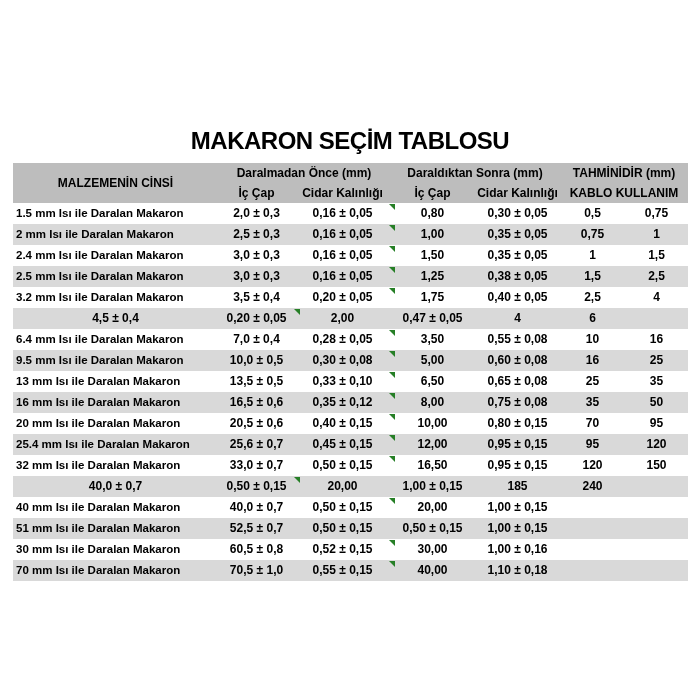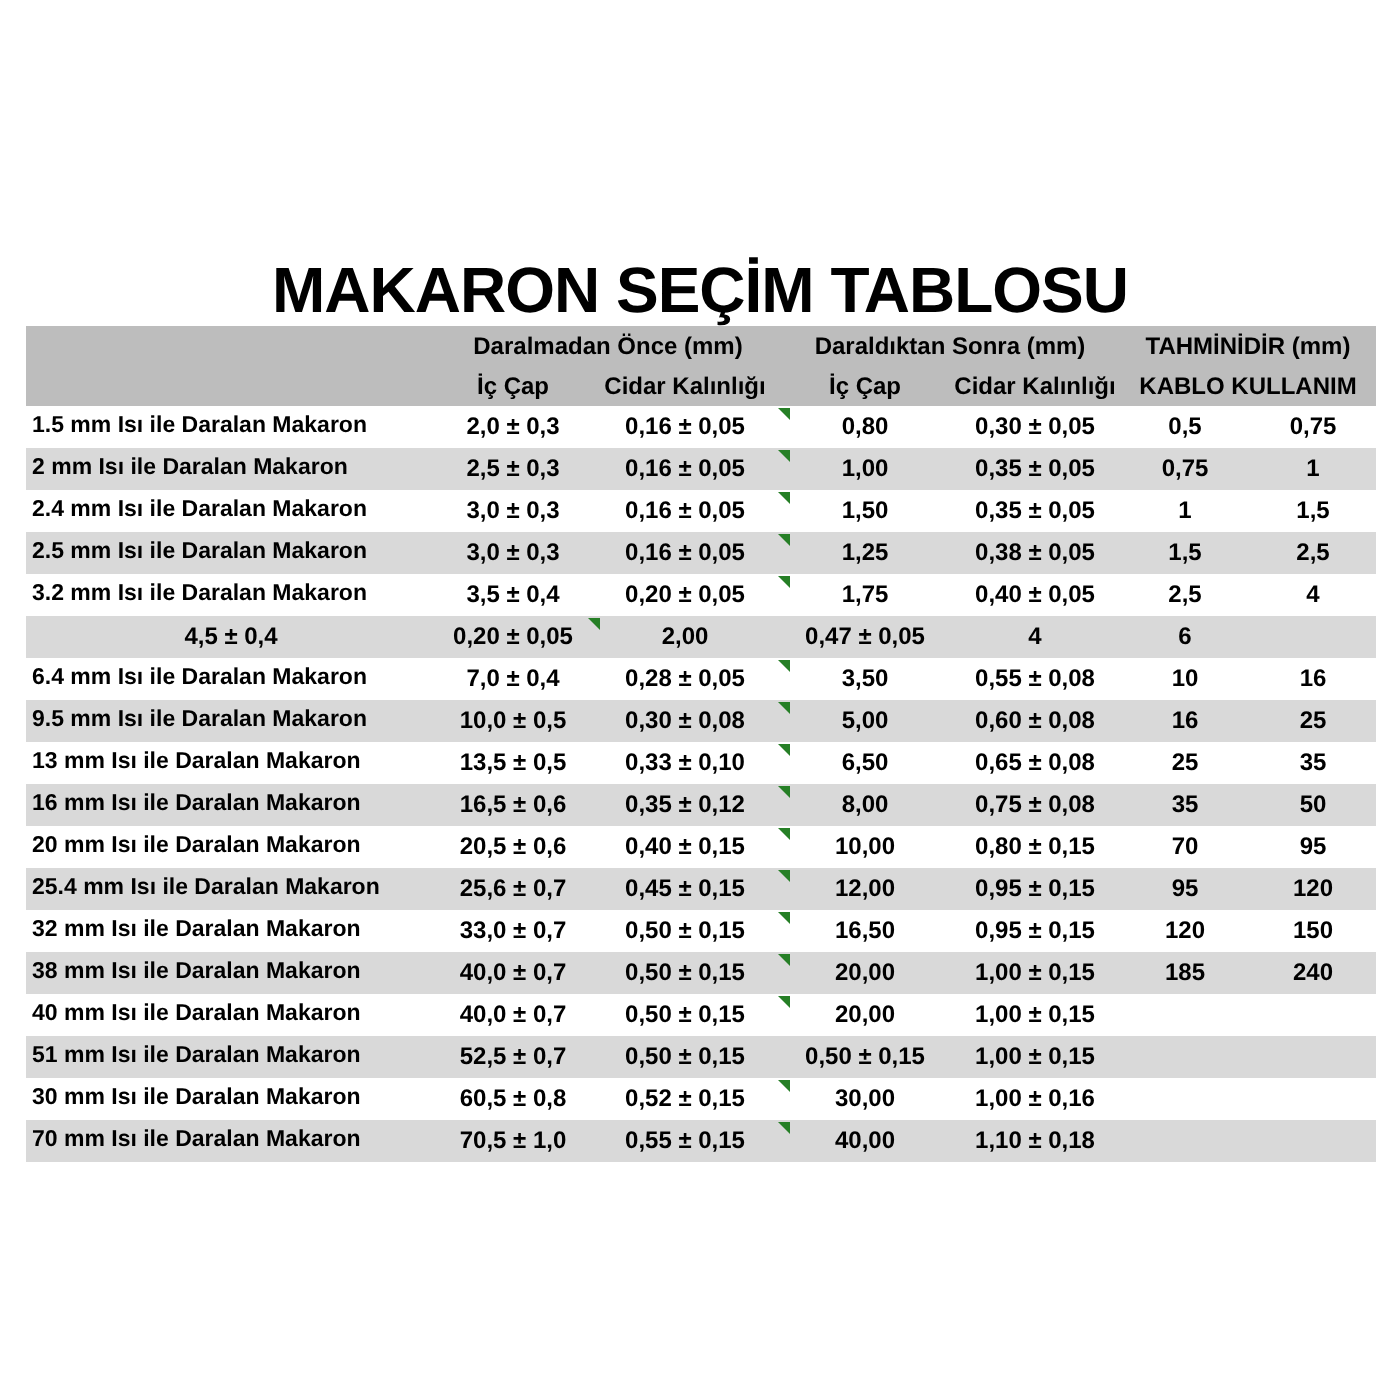--- a/index.html
+++ b/index.html
@@ -8,21 +8,21 @@
     background:#ffffff;
     font-family:"Liberation Sans", sans-serif;
     color:#000;
     position:relative;
     overflow:hidden;
   }
   .page-title{
     position:absolute;
     top:127px;left:0;width:700px;
     text-align:center;
-    font-size:32px;
+    font-size:24px;
     font-weight:bold;
     letter-spacing:-0.5px;
     white-space:nowrap;
   }
   .table{
     position:absolute;
     top:163px;left:13px;width:675px;
   }
   .thead{
     display:grid;
@@ -75,20 +75,21 @@
     clip-path:polygon(0 0,100% 0,100% 100%);
   }
 </style>
 </head>
 <body>
 
 <div class="page-title">MAKARON SEÇİM TABLOSU</div>
 
 <div class="table">
   <div class="thead">
+    <div class="hcell mat-h">MALZEMENİN CİNSİ</div>
     <div class="hcell g1">Daralmadan Önce (mm)</div>
     <div class="hcell g2">Daraldıktan Sonra (mm)</div>
     <div class="hcell g3">TAHMİNİDİR (mm)</div>
     <div class="hcell s1">İç Çap</div>
     <div class="hcell s2">Cidar Kalınlığı</div>
     <div class="hcell s3">İç Çap</div>
     <div class="hcell s4">Cidar Kalınlığı</div>
     <div class="hcell s5">KABLO KULLANIM</div>
   </div>
   <div class="tbody">
@@ -202,21 +203,20 @@
       <div class="row">
         <div class="cell mat">32 mm Isı ile Daralan Makaron</div>
         <div class="cell">33,0 ± 0,7</div>
         <div class="cell">0,50 ± 0,15</div>
         <div class="cell">16,50<span class="tri"></span></div>
         <div class="cell">0,95 ± 0,15</div>
         <div class="cell">120</div>
         <div class="cell">150</div>
       </div>
       <div class="row alt">
-        <div class="cell mat">38 mm Isı ile Daralan Makaron</div>
         <div class="cell">40,0 ± 0,7</div>
         <div class="cell">0,50 ± 0,15</div>
         <div class="cell">20,00<span class="tri"></span></div>
         <div class="cell">1,00 ± 0,15</div>
         <div class="cell">185</div>
         <div class="cell">240</div>
       </div>
       <div class="row">
         <div class="cell mat">40 mm Isı ile Daralan Makaron</div>
         <div class="cell">40,0 ± 0,7</div>

